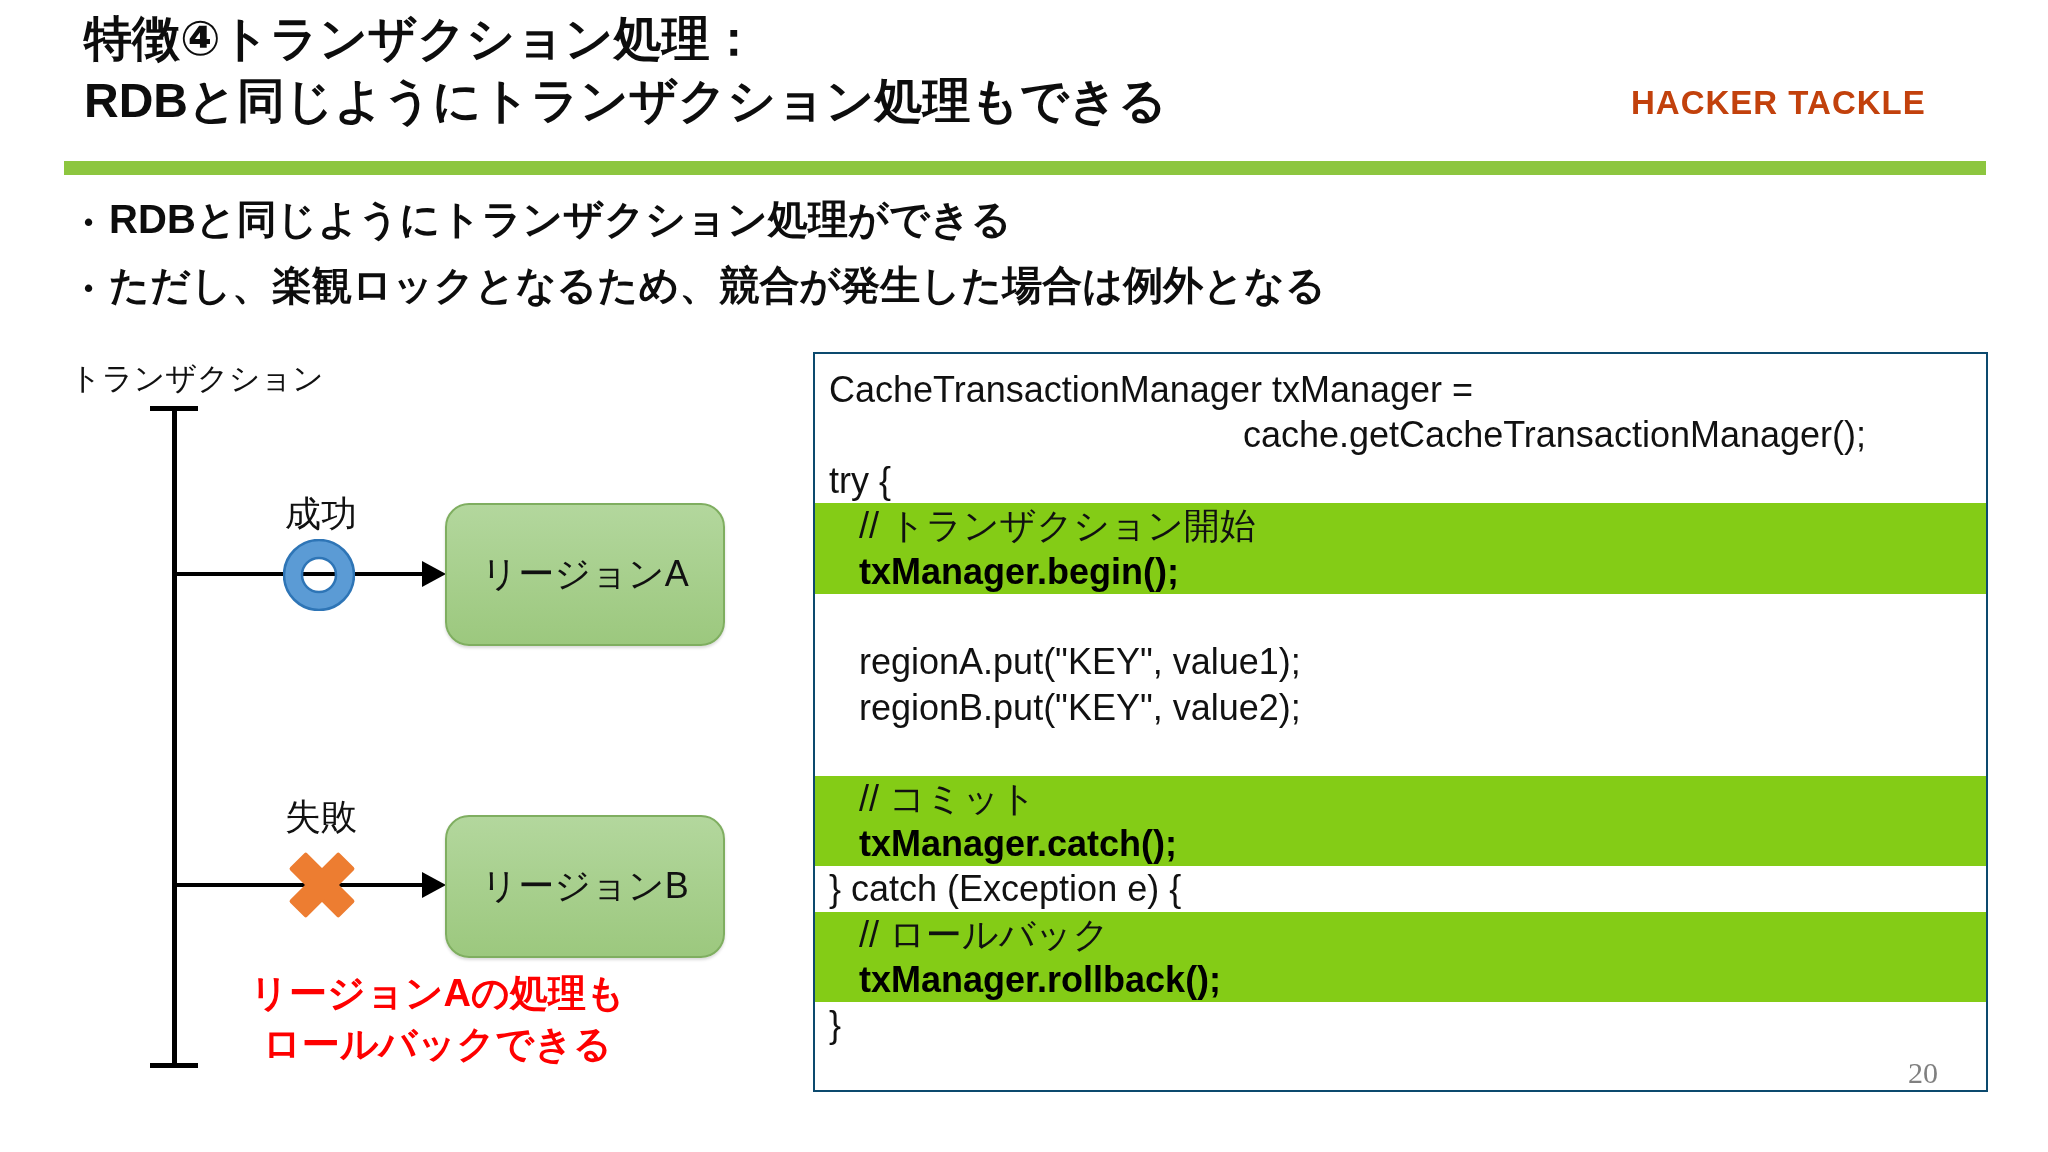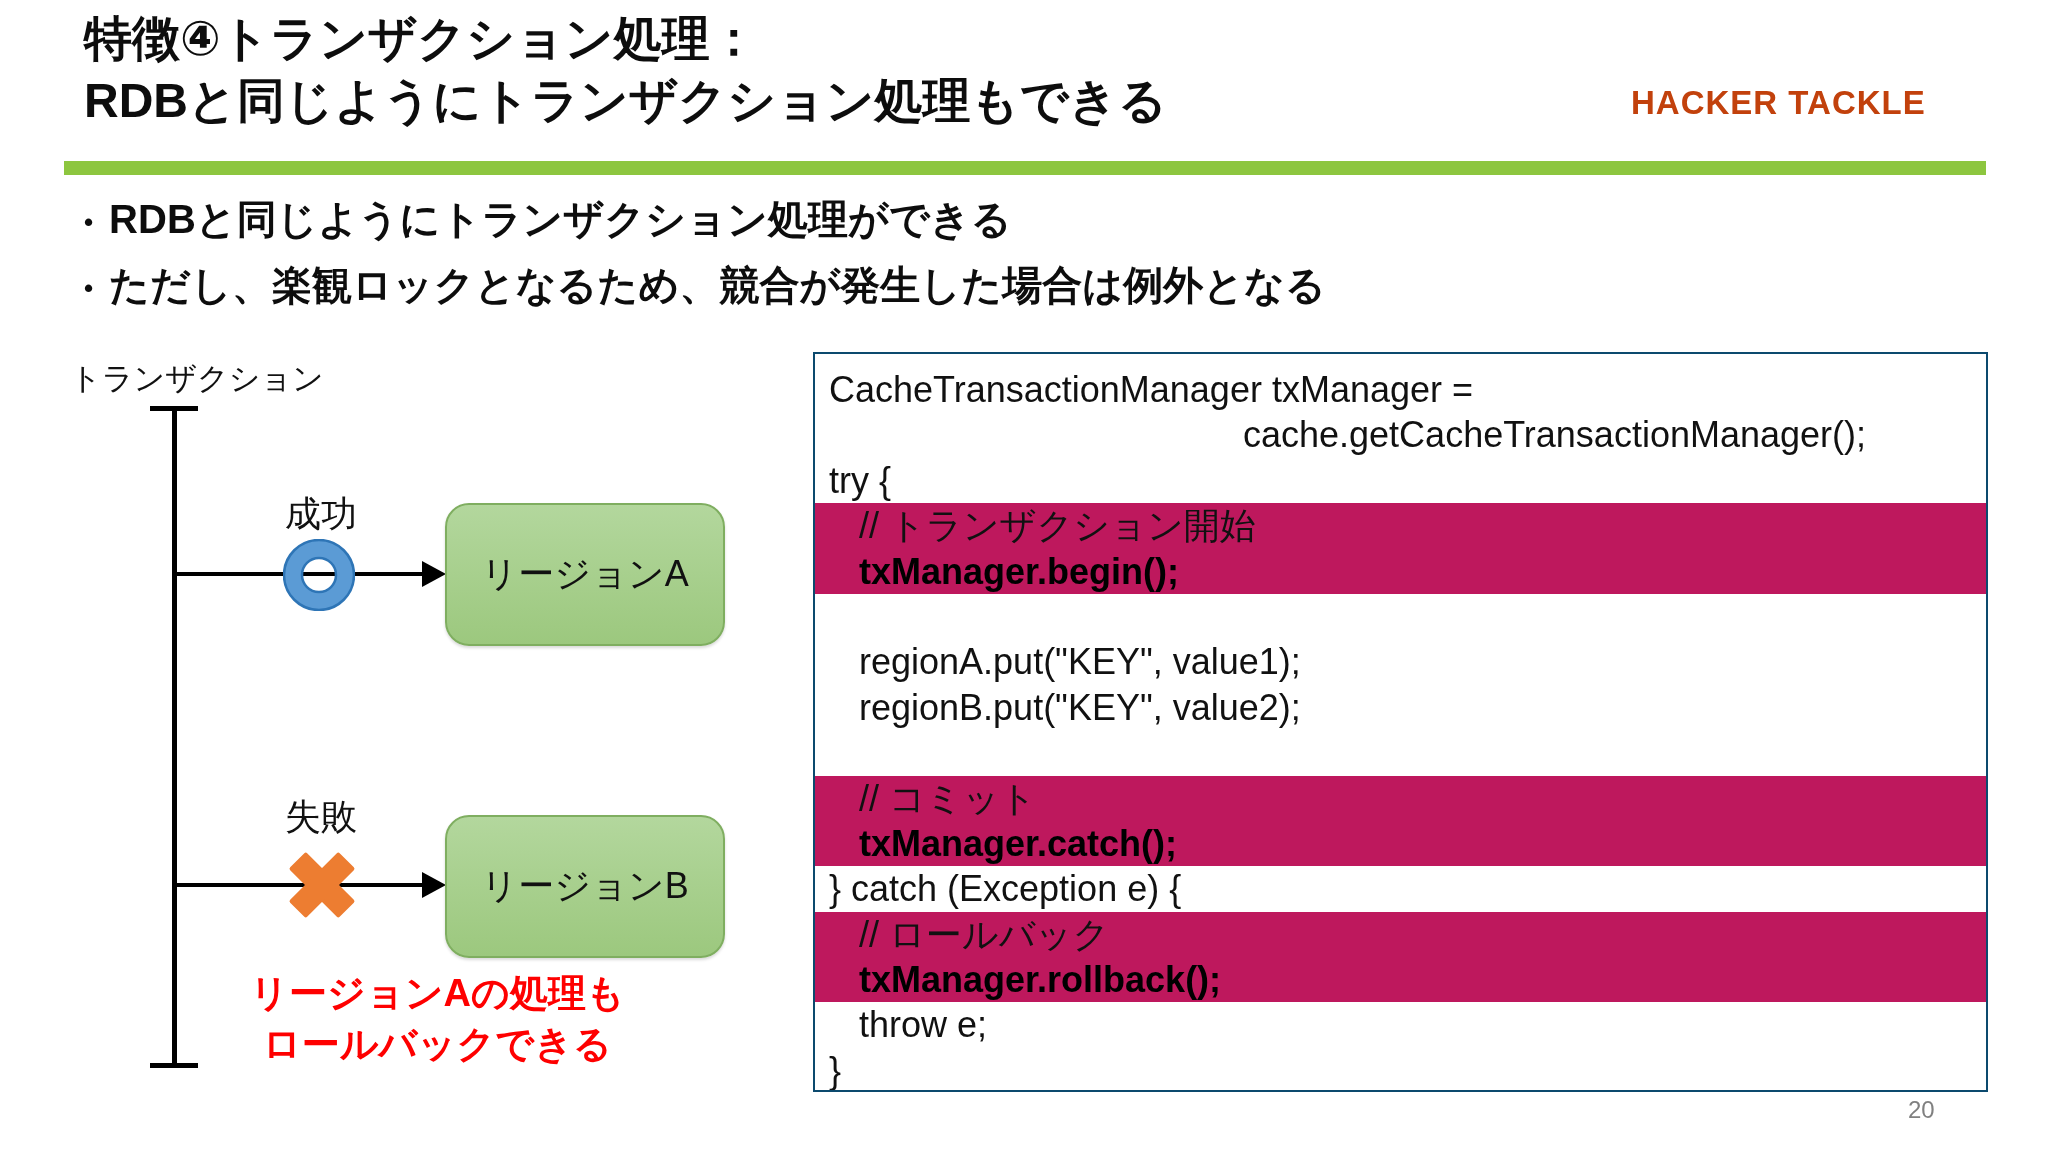--- a/index.html
+++ b/index.html
@@ -55,24 +55,24 @@
   
   .code-box{
     left:813px;top:352px;width:1175px;height:740px;
     border:2px solid #0c4a6e;box-sizing:border-box;background:#fff;
     padding-top:13px;overflow:hidden;
   }
   .code-line{height:45.4px;line-height:45.4px;font-size:36px;color:#111;white-space:pre;}
   .code-line.i0{padding-left:14px;}
   .code-line.i1{padding-left:44px;}
   .code-line.i2{padding-left:428px;}
-  .code-line.hl{background:#be185d;}
+  .code-line.hl{background:#84cc16;}
   .code-line.b{font-weight:bold;color:#000;}
 
-  .page-num{left:1908px;top:1096px;font-size:24px;color:#808080;}
+  .page-num{left:1908px;top:1056px;font-size:30px;color:#808080;font-family:Liberation Serif, serif;}
 </style>
 </head>
 <body>
 
 <div class="abs title"><span>特徴④トランザクション処理：</span><br><span>RDBと同じようにトランザクション処理もできる</span></div>
 <div class="abs logo">HACKER TACKLE</div>
 <div class="abs divider"></div>
 
 <div class="abs bullet bullet1"><span class="dot">•</span><span>RDBと同じようにトランザクション処理ができる</span></div>
 <div class="abs bullet bullet2"><span class="dot">•</span><span>ただし、楽観ロックとなるため、競合が発生した場合は例外となる</span></div>
@@ -113,17 +113,16 @@
     <div class="code-line i1 hl b">txManager.begin();</div>
     <div class="code-line i0"></div>
     <div class="code-line i1">regionA.put("KEY", value1);</div>
     <div class="code-line i1">regionB.put("KEY", value2);</div>
     <div class="code-line i0"></div>
     <div class="code-line i1 hl">// コミット</div>
     <div class="code-line i1 hl b">txManager.catch();</div>
     <div class="code-line i0">} catch (Exception e) {</div>
     <div class="code-line i1 hl">// ロールバック</div>
     <div class="code-line i1 hl b">txManager.rollback();</div>
-    <div class="code-line i1">throw e;</div>
     <div class="code-line i0">}</div>
   </div>
 
 <div class="abs page-num">20</div>
 
 </body></html>

